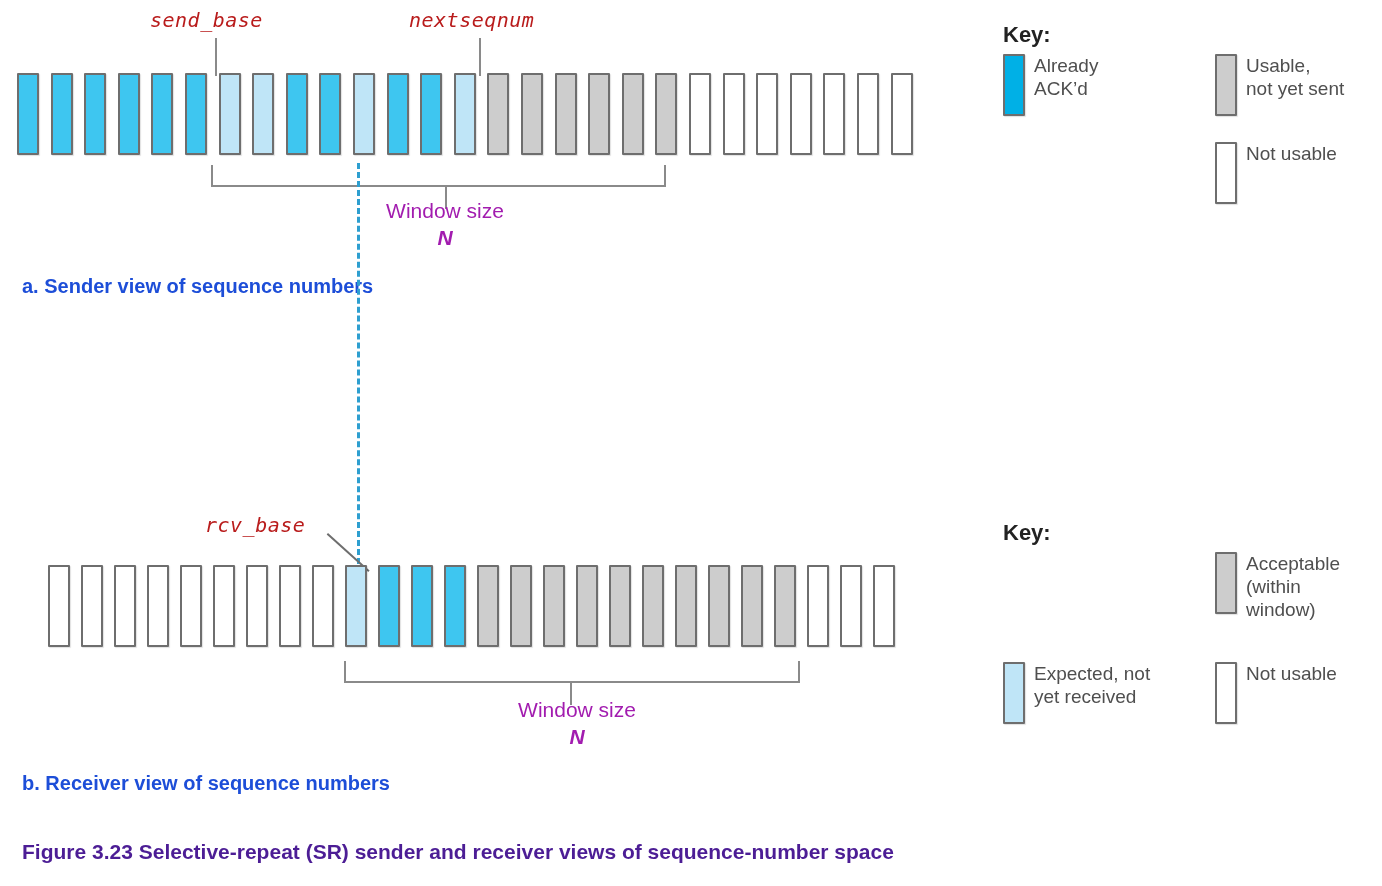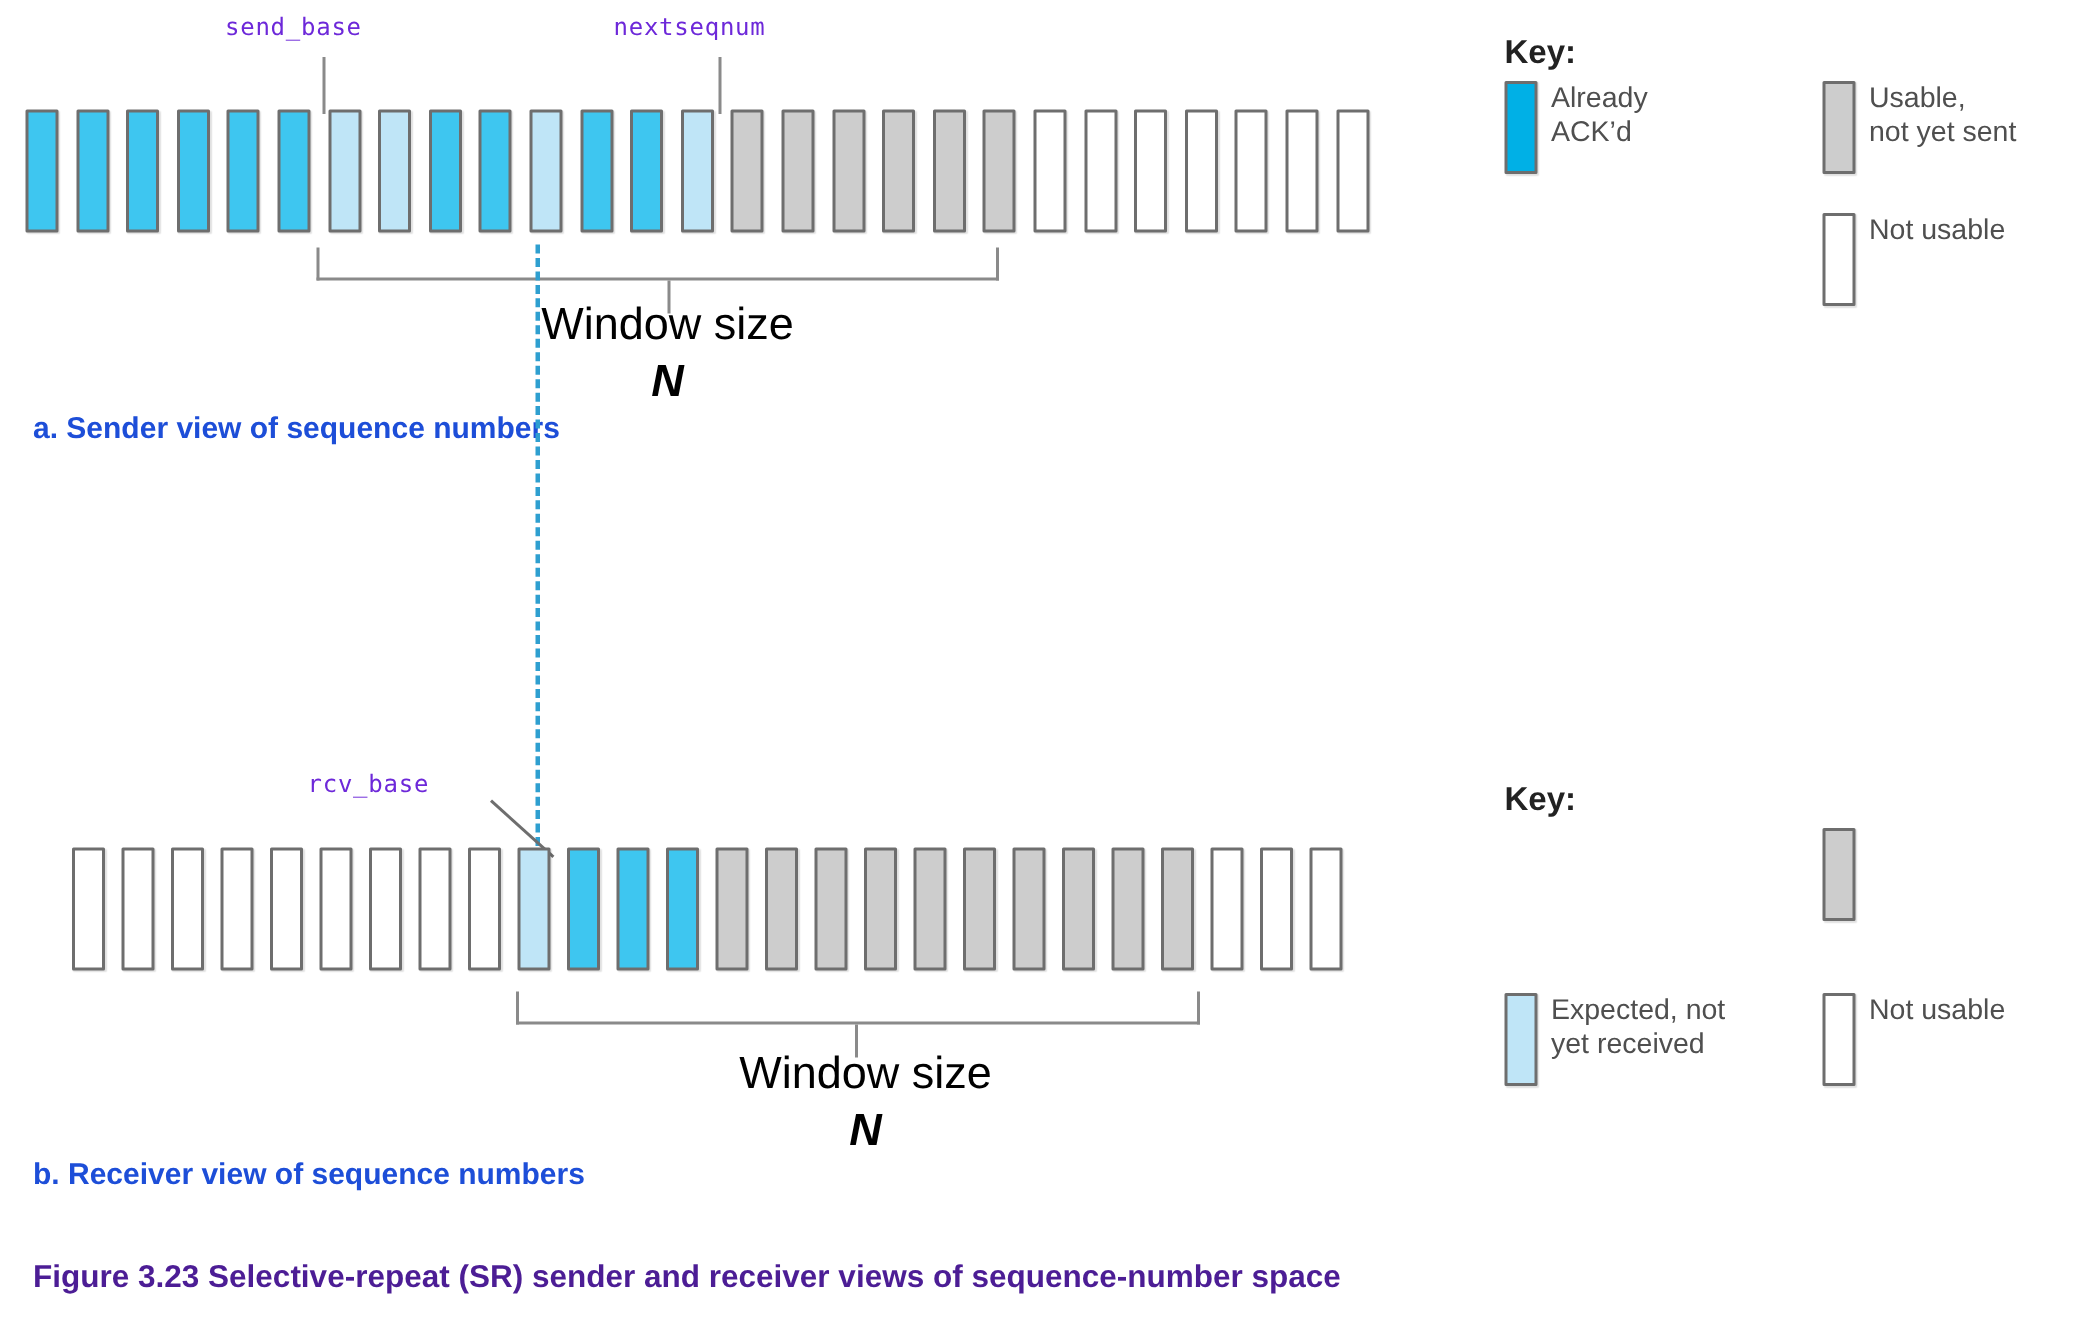--- a/index.html
+++ b/index.html
@@ -44,29 +44,30 @@
   .bracket{position:absolute;height:22px;}
   .bracket .bar{position:absolute;left:0;right:0;bottom:0;height:0;border-bottom:2px solid #8a8a8a;}
   .bracket .lcap{position:absolute;left:0;top:0;bottom:0;width:0;border-left:2px solid #8a8a8a;}
   .bracket .rcap{position:absolute;right:0;top:0;bottom:0;width:0;border-right:2px solid #8a8a8a;}
   .bracket .tick{position:absolute;top:22px;width:0;height:22px;border-left:2px solid #8a8a8a;}
 
   
   .monolabel{
     position:absolute;
     font-family:"DejaVu Sans Mono","Liberation Mono",monospace;
-    font-size:16px;
-    color:#6d28d9;
+    font-size:20px;
+    color:#b91c1c;
     white-space:nowrap;
     letter-spacing:0.5px;
+    font-style:italic;
   }
   .wsize{
     position:absolute;
-    font-size:30px;
-    color:#000000;
+    font-size:21px;
+    color:#a21caf;
     text-align:center;
     white-space:nowrap;
     line-height:1.28;
   }
   .wsize i{font-style:italic;font-weight:600;display:block;}
   .viewcaption{
     position:absolute;
     font-size:20px;
     font-weight:bold;
     color:#1d4ed8;
@@ -225,20 +226,23 @@
           <div class="keytext">Not usable</div>
         </div>
       </div>
   </div>
 
   <div class="keyblock" style="left:1003px;top:520px;width:370px;">
     <div class="keytitle">Key:</div>
     <div class="keygrid" id="receiver-key-grid" style="height:200px;">
         <div class="keyitem" style="left: 212px; top: 0px;">
           <div class="keyswatch c-gray"></div>
+          <div class="keytext">Acceptable
+(within
+window)</div>
         </div>
         <div class="keyitem" style="left: 0px; top: 110px;">
           <div class="keyswatch c-sent"></div>
           <div class="keytext">Expected, not
 yet received</div>
         </div>
         <div class="keyitem" style="left: 212px; top: 110px;">
           <div class="keyswatch c-white"></div>
           <div class="keytext">Not usable</div>
         </div>

